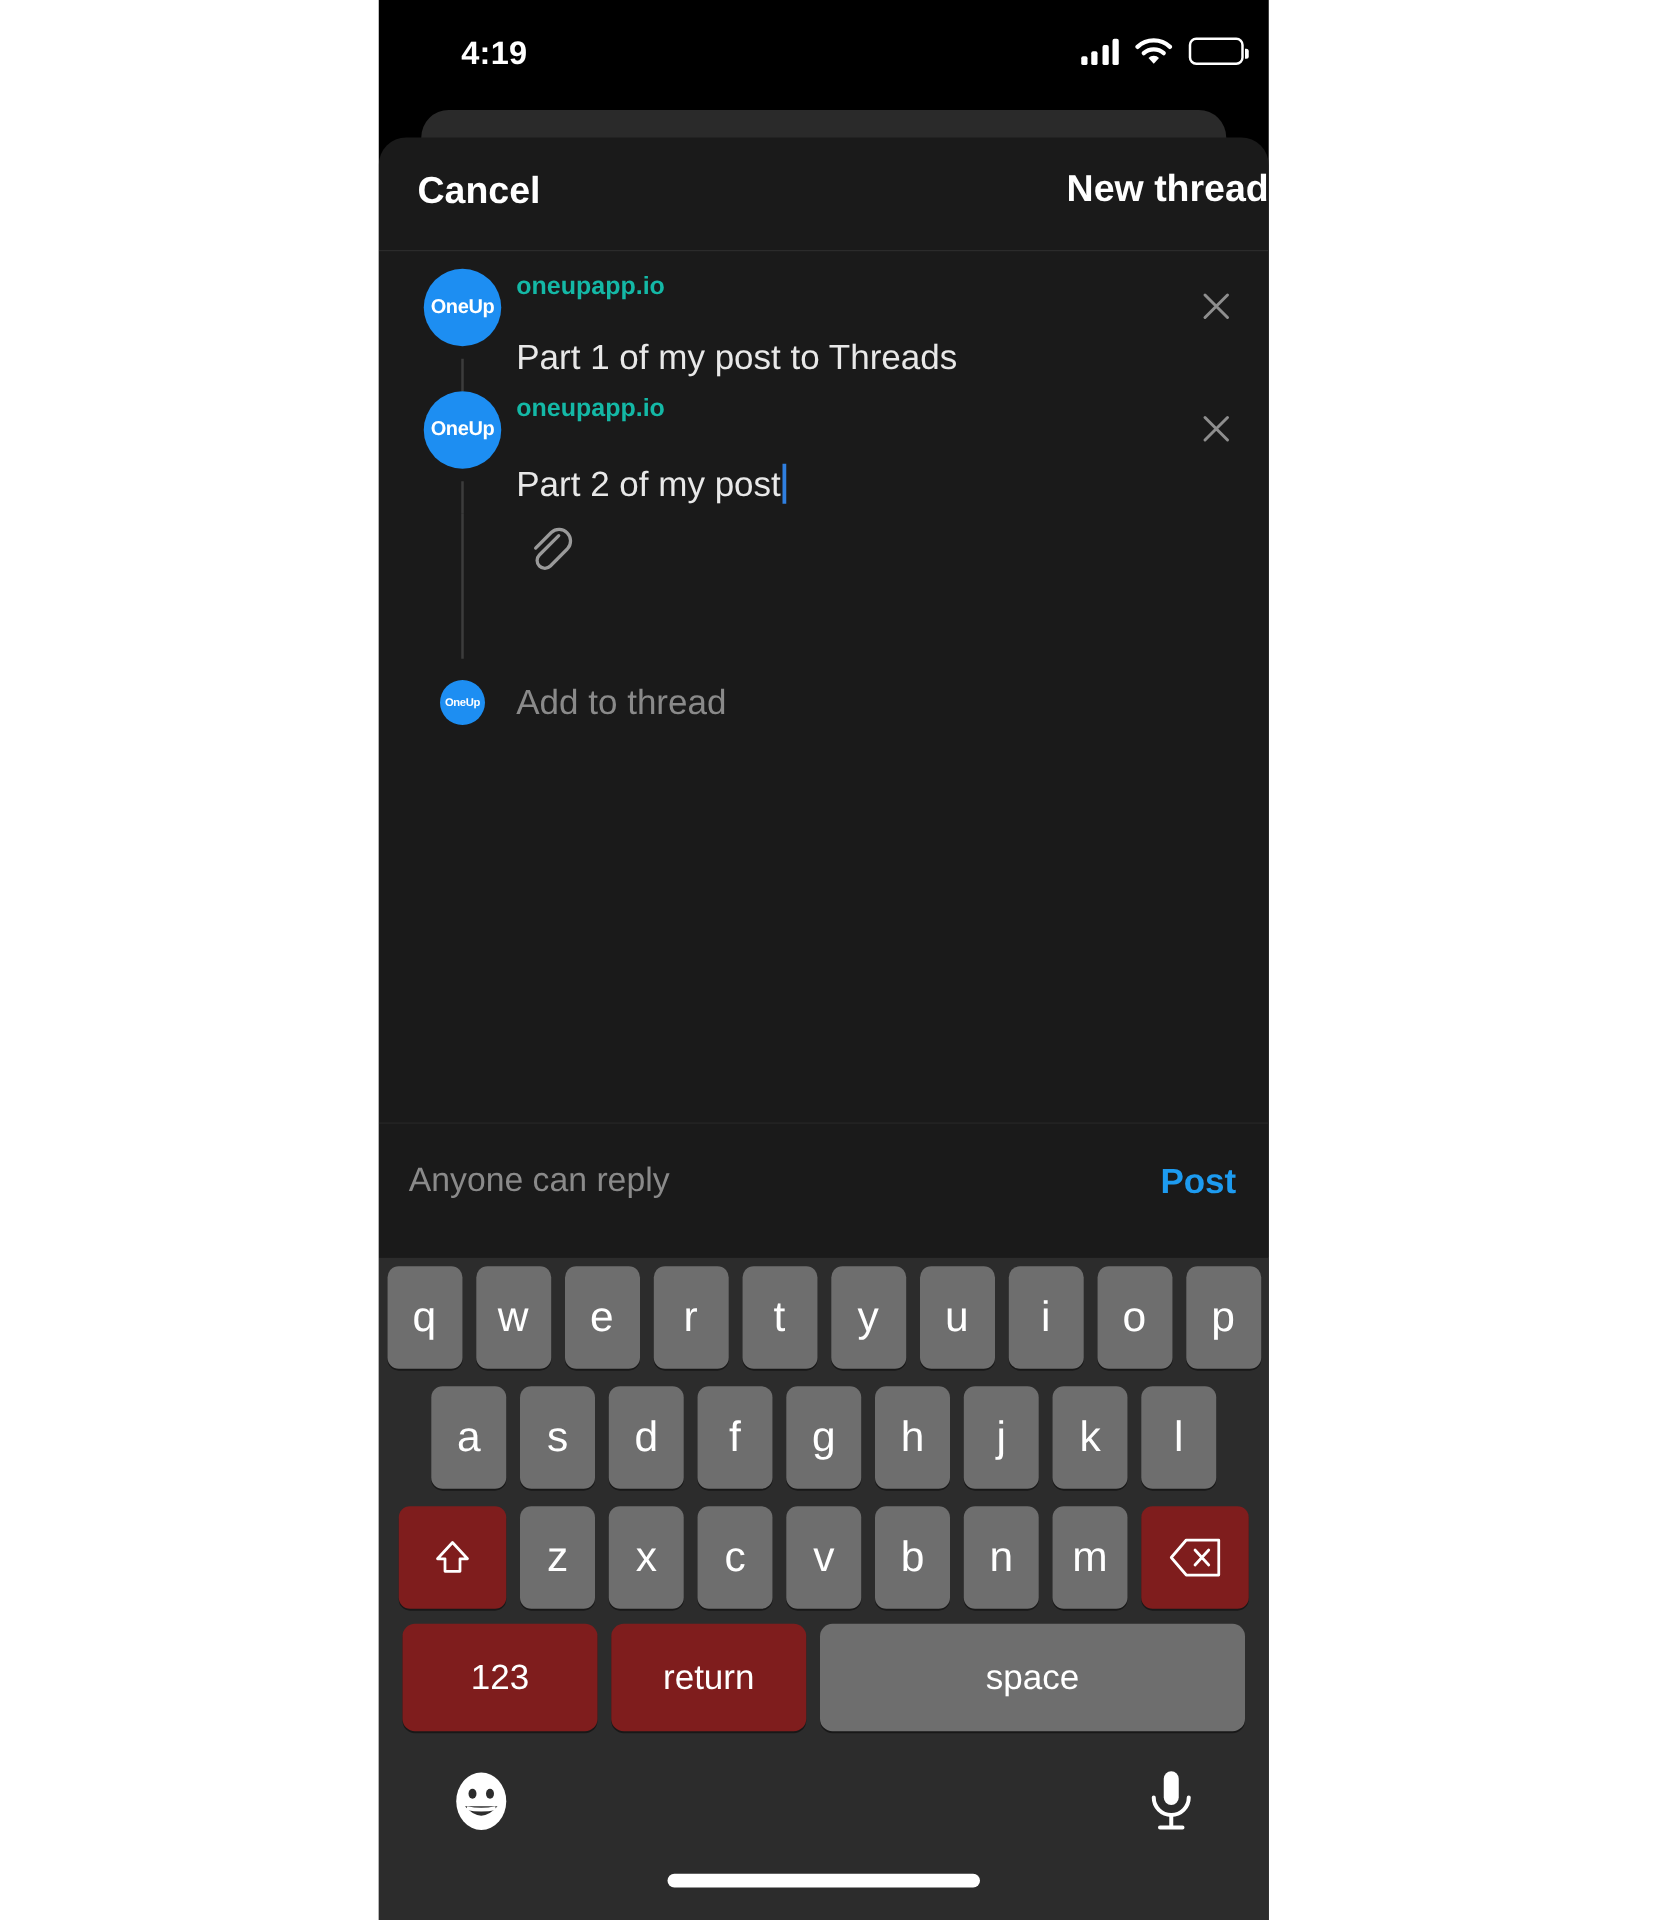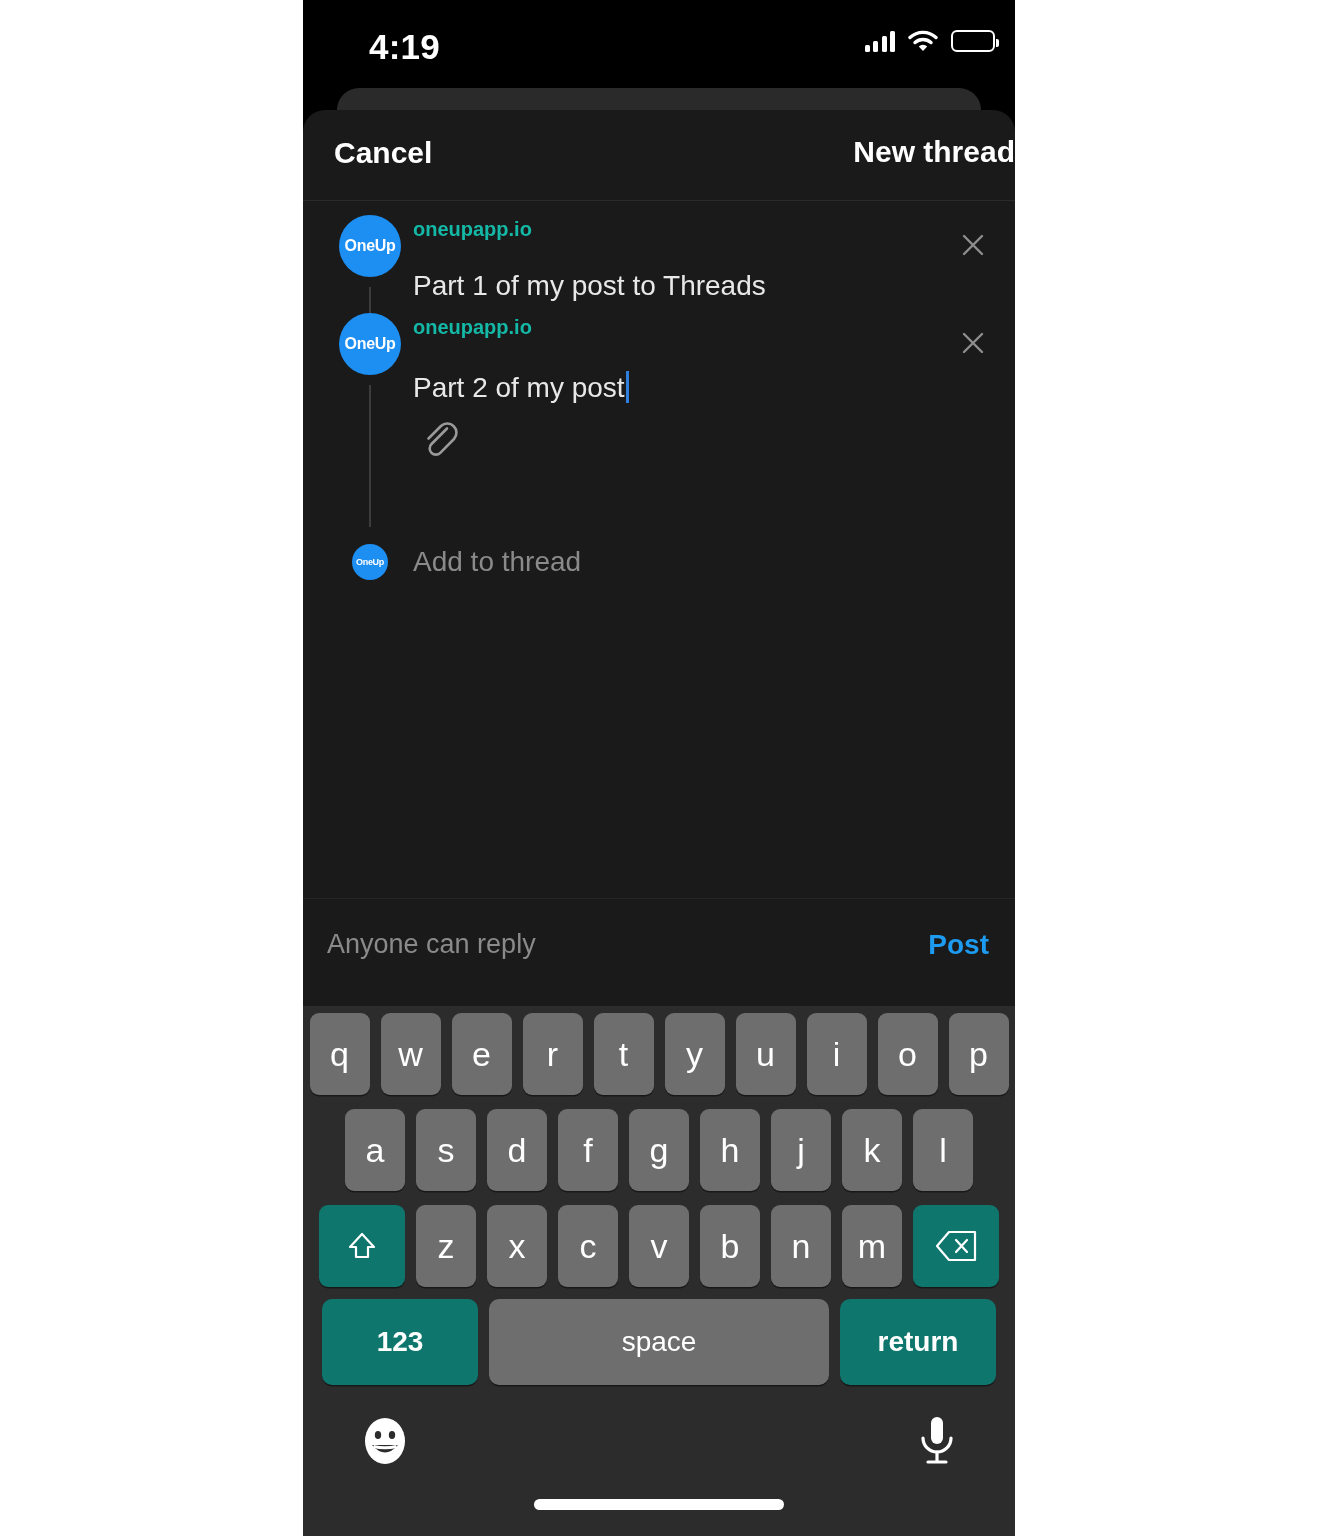--- a/index.html
+++ b/index.html
@@ -16,21 +16,21 @@
     overflow:hidden;
   }
 
   
   .statusbar {
     position:absolute; left:0; top:0; width:100%; height:92px;
     color:#ffffff;
   }
   .status-time {
     position:absolute; left:66px; top:27px;
-    font-size:35px; font-weight:600; letter-spacing:0.2px;
+    font-size:26px; font-weight:600; letter-spacing:0.2px;
   }
   .status-right {
     position:absolute; right:20px; top:30px;
     display:flex; align-items:center; gap:13px;
   }
   .signal { display:flex; align-items:flex-end; gap:3.5px; height:22px; }
   .signal i { display:block; width:5px; background:#fff; border-radius:1.5px; }
   .signal i:nth-child(1){ height:7px; }
   .signal i:nth-child(2){ height:11px; }
   .signal i:nth-child(3){ height:16px; }
@@ -167,21 +167,21 @@
   .key {
     background:#6e6e6e; border-radius:9px;
     color:#ffffff; font-size:34px;
     display:flex; align-items:center; justify-content:center;
     width:60px; height:82px; cursor:pointer;
     font-family:inherit; border:none;
     box-shadow:0 1.5px 0 rgba(0,0,0,0.45);
   }
   .kb-row.r2 { gap:11px; }
   .kb-row.r3 { gap:11px; }
-  .key.fn { background:#0f766e;font-weight:bold; }
+  .key.fn { background:#7f1d1d; }
   .key.shift, .key.back { width:86px; }
   .key.num, .key.ret { width:156px; height:86px; font-size:28px; border-radius:10px; }
   .key.space { width:340px; height:86px; font-size:28px; border-radius:10px; }
   .kb-bottom {
     display:flex; align-items:center; justify-content:space-between;
     padding:0 56px; height:104px;
   }
   .home-indicator {
     position:absolute; left:50%; transform:translateX(-50%);
     bottom:26px; width:250px; height:11px;
@@ -332,22 +332,22 @@
       <button class="key fn back">
         <svg viewBox="0 0 44 34" width="44" height="34">
           <path d="M15 3 L41 3 L41 31 L15 31 L3 17 Z" stroke="#fff" stroke-width="2.2" fill="none" stroke-linejoin="round"></path>
           <path d="M22 11 L33 23 M33 11 L22 23" stroke="#fff" stroke-width="2.2" stroke-linecap="round"></path>
         </svg>
       </button>
     </div>
 
     <div class="kb-row r4">
       <button class="key fn num">123</button>
+      <button class="key fn ret">return</button>
       <button class="key space">space</button>
-      <button class="key fn ret">return</button>
     </div>
 
     <div class="kb-bottom">
       <button class="icon-btn">
         <svg viewBox="0 0 52 52" width="52" height="52">
           <ellipse cx="26" cy="26" rx="20" ry="23" fill="#ffffff"></ellipse>
           <ellipse cx="19" cy="20" rx="3.2" ry="4" fill="#2c2c2c"></ellipse>
           <ellipse cx="33" cy="20" rx="3.2" ry="4" fill="#2c2c2c"></ellipse>
           <path d="M13 30 Q26 45 39 30 Z" fill="#2c2c2c"></path>
           <path d="M14.5 31.5 Q26 34 37.5 31.5" stroke="#ffffff" stroke-width="3" fill="none"></path>

